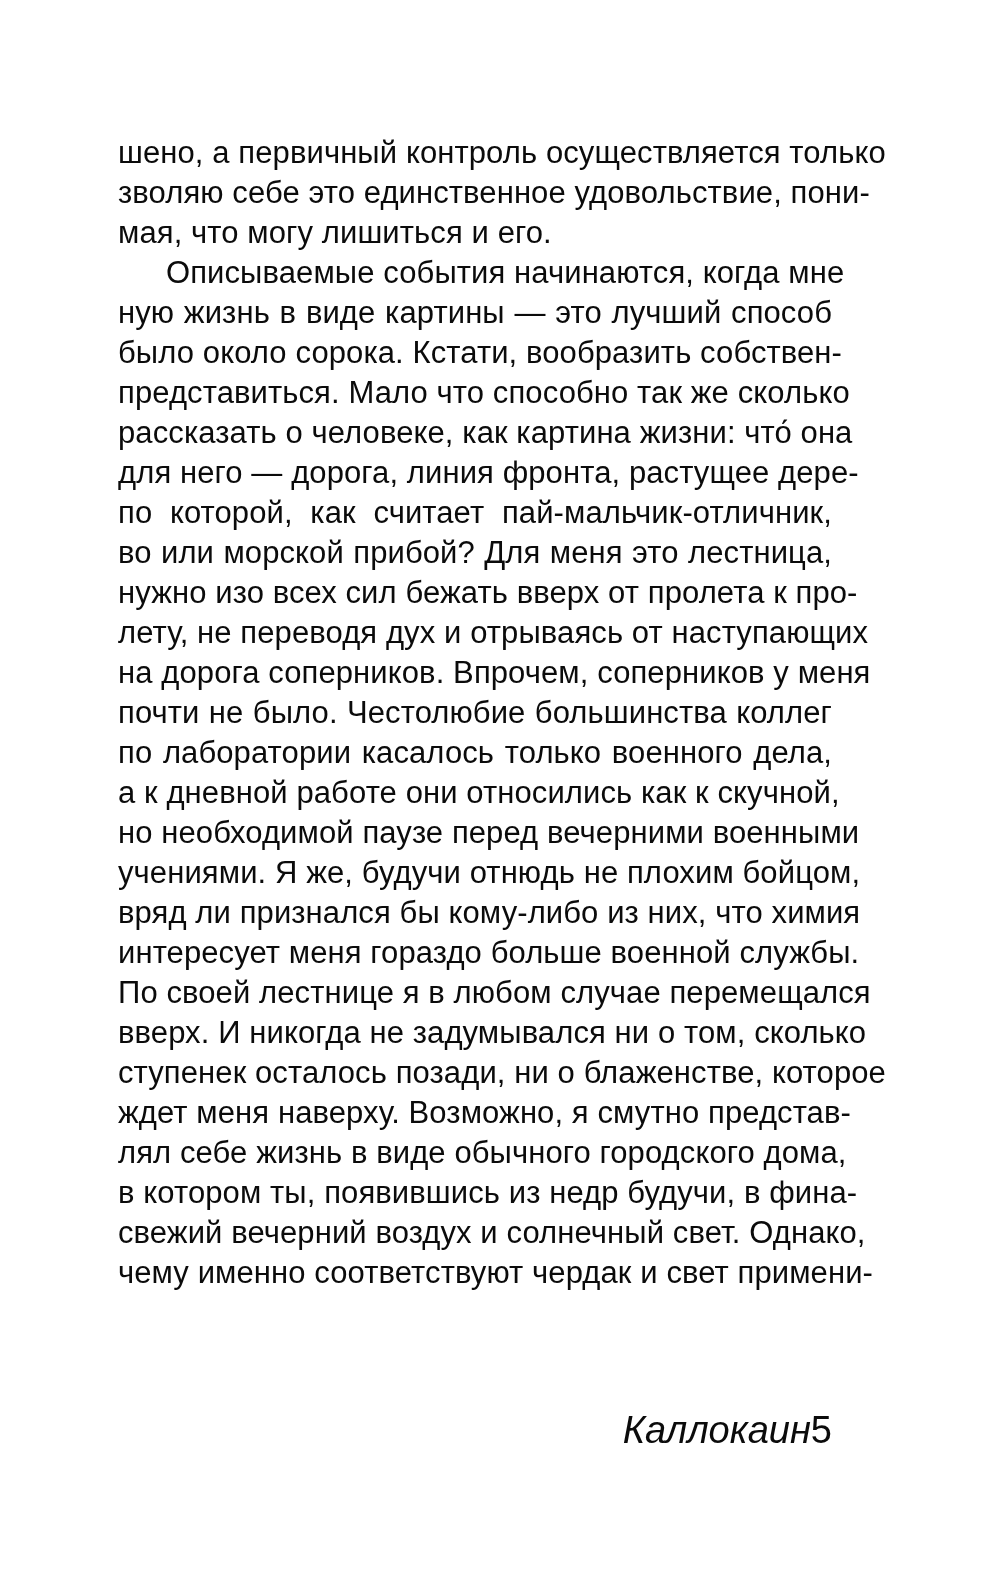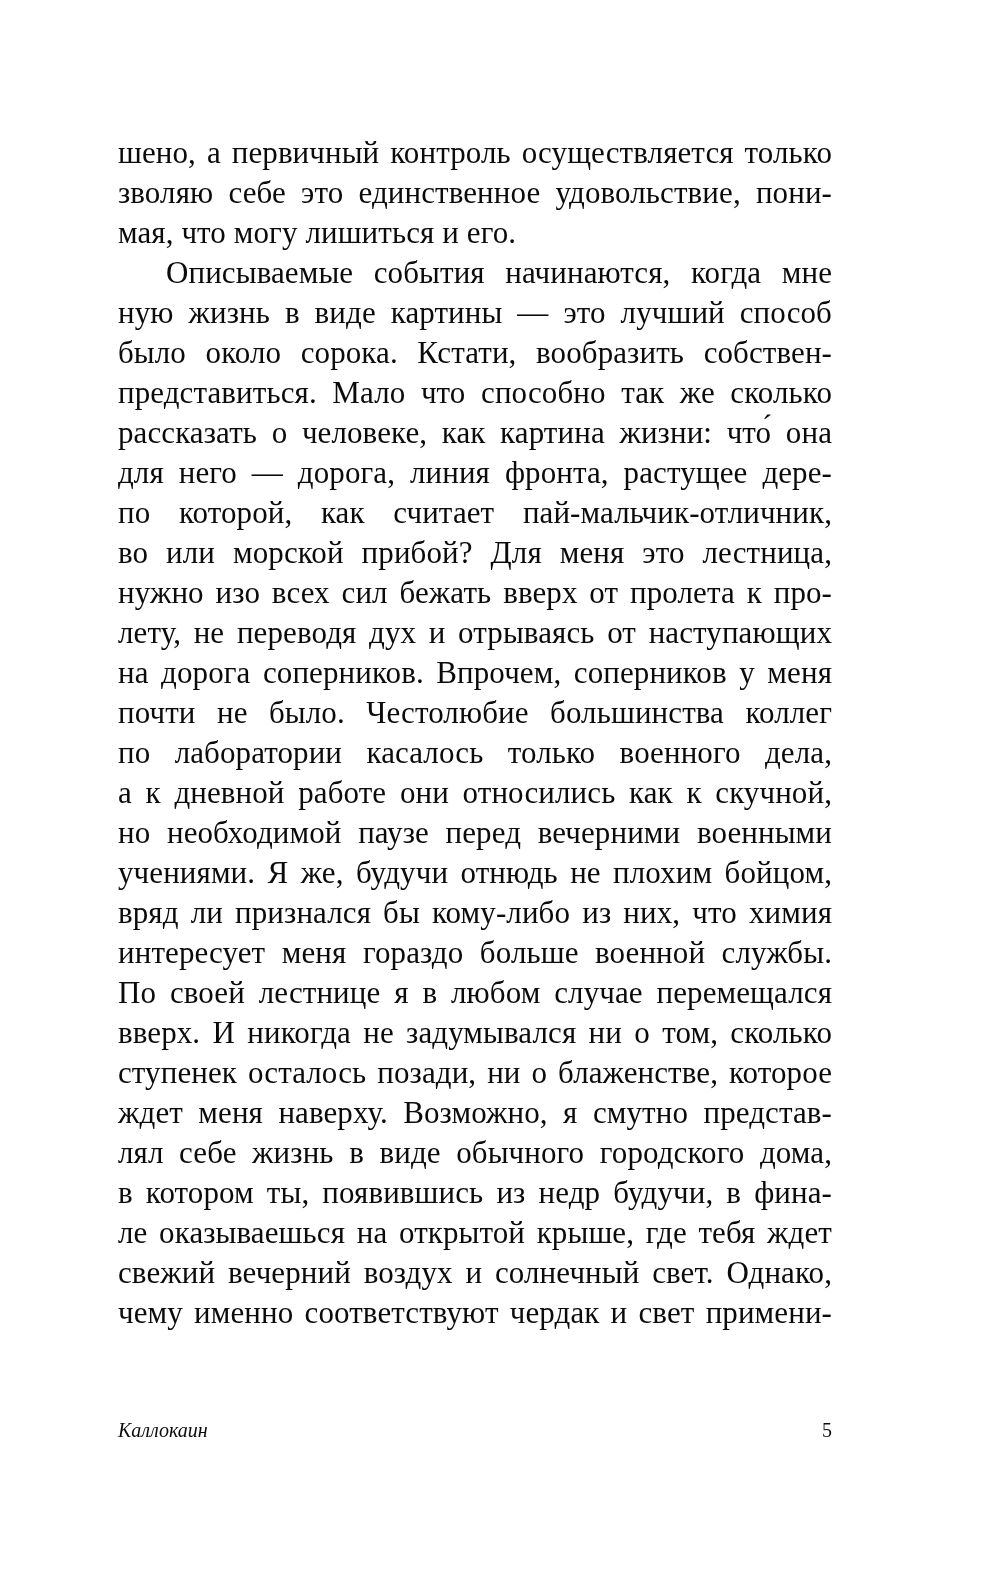--- a/index.html
+++ b/index.html
@@ -6,21 +6,21 @@
     margin: 0;
     padding: 0;
     background: #ffffff;
   }
   .page {
     position: relative;
     width: 1000px;
     height: 1583px;
     background: #ffffff;
     overflow: hidden;
-    font-family: Liberation Serif, serif;
+    font-family: Liberation Sans, sans-serif;
     color: #0b0b0b;
   }
   .text-block {
     position: absolute;
     left: 118px;
     top: 133px;
     width: 714px;
   }
   .line {
     height: 40px;
@@ -37,23 +37,23 @@
   .line.para-end {
     text-align: left;
     text-align-last: left;
   }
   .footer {
     position: absolute;
     left: 118px;
     top: 1412px;
     width: 714px;
     display: flex;
-    justify-content: space-between;
+    justify-content: flex-end;
     align-items: baseline;
-    font-size: 20px;
+    font-size: 38px;
     line-height: 36px;
   }
   .footer-title {
     font-style: italic;
   }
   .footer-page {
     font-style: normal;
   }
 </style>
 </head>
@@ -81,21 +81,20 @@
       <div class="line">но необходимой паузе перед вечерними военными</div>
       <div class="line">учениями. Я же, будучи отнюдь не плохим бойцом,</div>
       <div class="line">вряд ли признался бы кому-либо из них, что химия</div>
       <div class="line">интересует меня гораздо больше военной службы.</div>
       <div class="line">По своей лестнице я в любом случае перемещался</div>
       <div class="line">вверх. И никогда не задумывался ни о том, сколько</div>
       <div class="line">ступенек осталось позади, ни о блаженстве, которое</div>
       <div class="line">ждет меня наверху. Возможно, я смутно представ-</div>
       <div class="line">лял себе жизнь в виде обычного городского дома,</div>
       <div class="line">в котором ты, появившись из недр будучи, в фина-</div>
-      <div class="line">ле оказываешься на открытой крыше, где тебя ждет</div>
       <div class="line">свежий вечерний воздух и солнечный свет. Однако,</div>
       <div class="line">чему именно соответствуют чердак и свет примени-</div>
     </div>
   <div class="footer">
     <span class="footer-title">Каллокаин</span>
     <span class="footer-page">5</span>
   </div>
 </div>
 
 </body></html>

